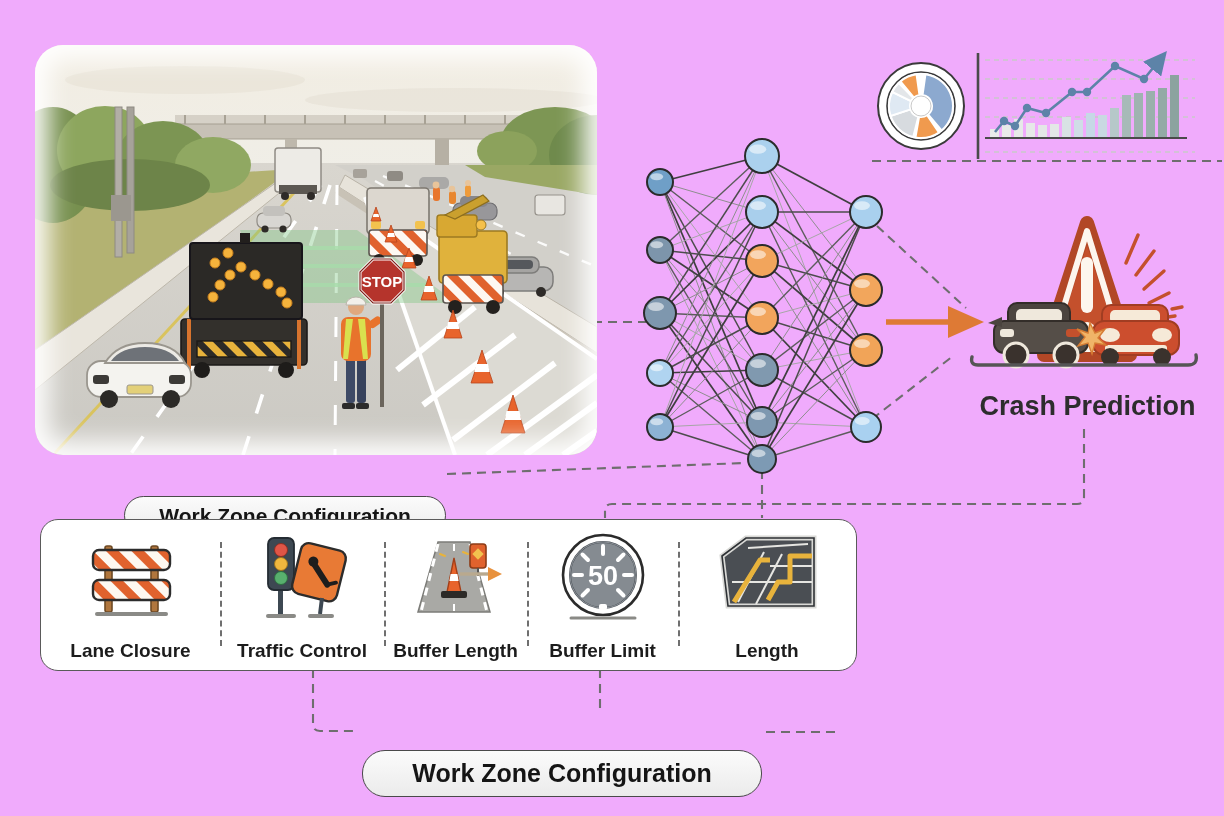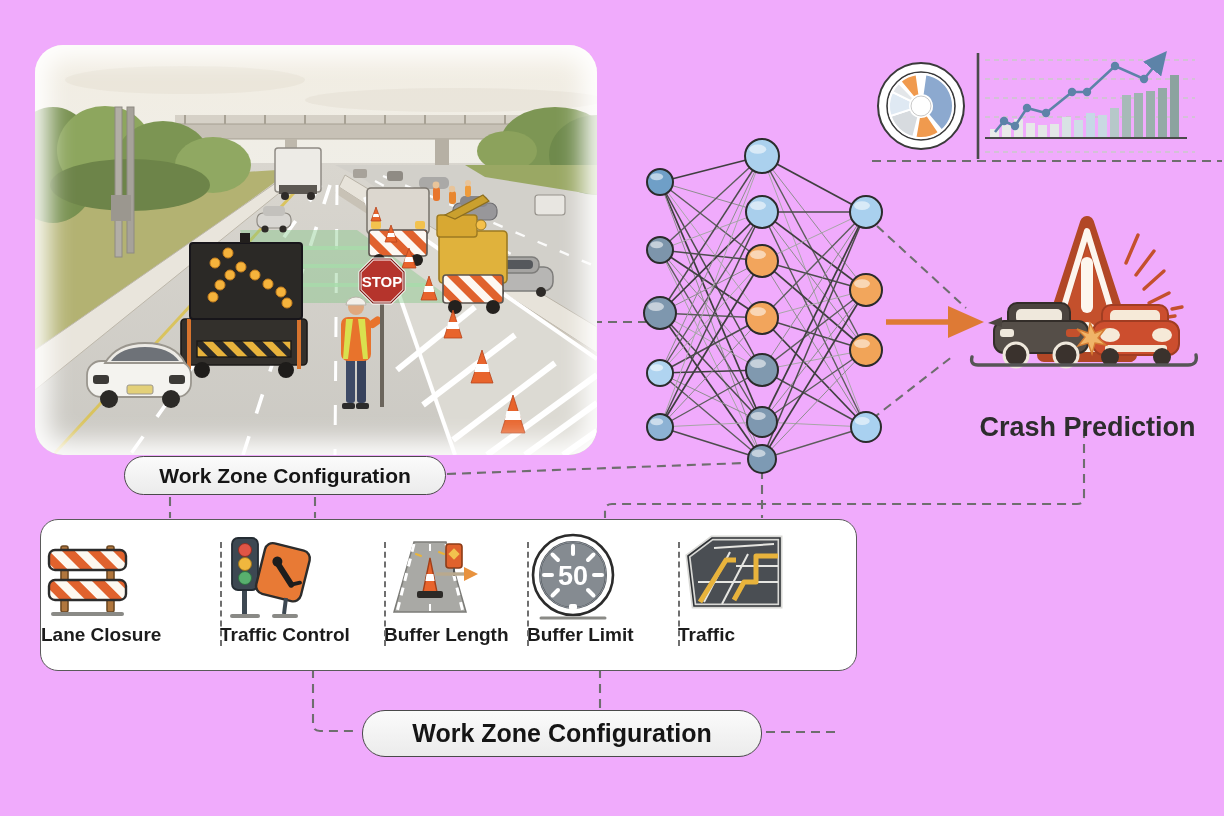--- a/index.html
+++ b/index.html
@@ -9,35 +9,35 @@
 
   
   .illus{left:35px;top:45px;width:562px;height:410px;border-radius:28px;overflow:hidden;}
   .illus svg{display:block;}
   .illus-fade{left:35px;top:45px;width:562px;height:410px;border-radius:28px;pointer-events:none;
               box-shadow:inset 0 0 24px 14px rgba(255,255,255,.95);}
 
   
   .pill{display:flex;align-items:center;justify-content:center;
         background:linear-gradient(#fbfbfb,#ebebeb);
-        border:1.6px solid #4a4a4a;border-radius:20px;color:#151515;font-weight:700;}
+        border:1.6px solid #4a4a4a;border-radius:20px;color:#151515;font-weight:700;margin-top:40px;}
   .pill-top{left:124px;top:456px;width:320px;height:37px;font-size:21px;}
   .pill-bottom{left:362px;top:710px;width:398px;height:45px;font-size:25px;border-radius:23px;}
 
   
-  .crash-label{left:950px;top:412px;width:275px;text-align:center;
+  .crash-label{left:950px;top:391px;width:275px;text-align:center;
                font-size:27px;font-weight:700;color:#2d2d2d;}
 
   
   .panel{left:40px;top:519px;width:815px;height:150px;background:#fff;
          border:1.8px solid #5a5a5a;border-radius:18px;}
   .panel-grid{position:absolute;left:0;top:0;width:100%;height:100%;
               display:grid;grid-template-columns:179px 164px 143px 151px 178px;}
-  .factor{display:flex;flex-direction:column;justify-content:flex-start;padding-top:10px;}
-  .factor-label{font-size:19px;font-weight:700;color:#1c1c1c;margin-top:2px;white-space:nowrap;}
+  .factor{display:flex;flex-direction:column;align-items:center;justify-content:flex-start;padding-top:10px;}
+  .factor-label{font-size:19px;font-weight:700;color:#1c1c1c;margin-top:18px;white-space:nowrap;}
   .divider{position:absolute;top:22px;height:104px;border-left:2.2px dashed #6f6f6f;width:0;}
 
   .net-svg,.conn-svg,.chart-svg,.crash-svg{position:absolute;}
 </style>
 </head>
 <body>
 
 <div class="canvas">
 
   <svg class="conn-svg" width="1224" height="816" viewBox="0 0 1224 816" style="left:0;top:0;">
@@ -651,21 +651,21 @@
             <path d="M44,74 L70,24"></path>
             <path d="M20,52 H100"></path>
             <path d="M58,36 H100"></path>
             <path d="M36,18 L96,14"></path>
           </g>
           <g stroke="#e8b33c" stroke-width="5" fill="none" stroke-linejoin="round">
             <path d="M22,72 L48,30 L58,30"></path>
             <path d="M56,70 L66,52 L78,52 L78,26 L100,26"></path>
           </g>
         </svg>
-        <div class="factor-label">Traffic</div>
+        <div class="factor-label">Length</div>
       </div>
     </div>
 
     <div class="divider" style="left:179px;"></div>
     <div class="divider" style="left:343px;"></div>
     <div class="divider" style="left:486px;"></div>
     <div class="divider" style="left:637px;"></div>
   </div>
 
   <div class="abs pill pill-bottom">Work Zone Configuration</div>

